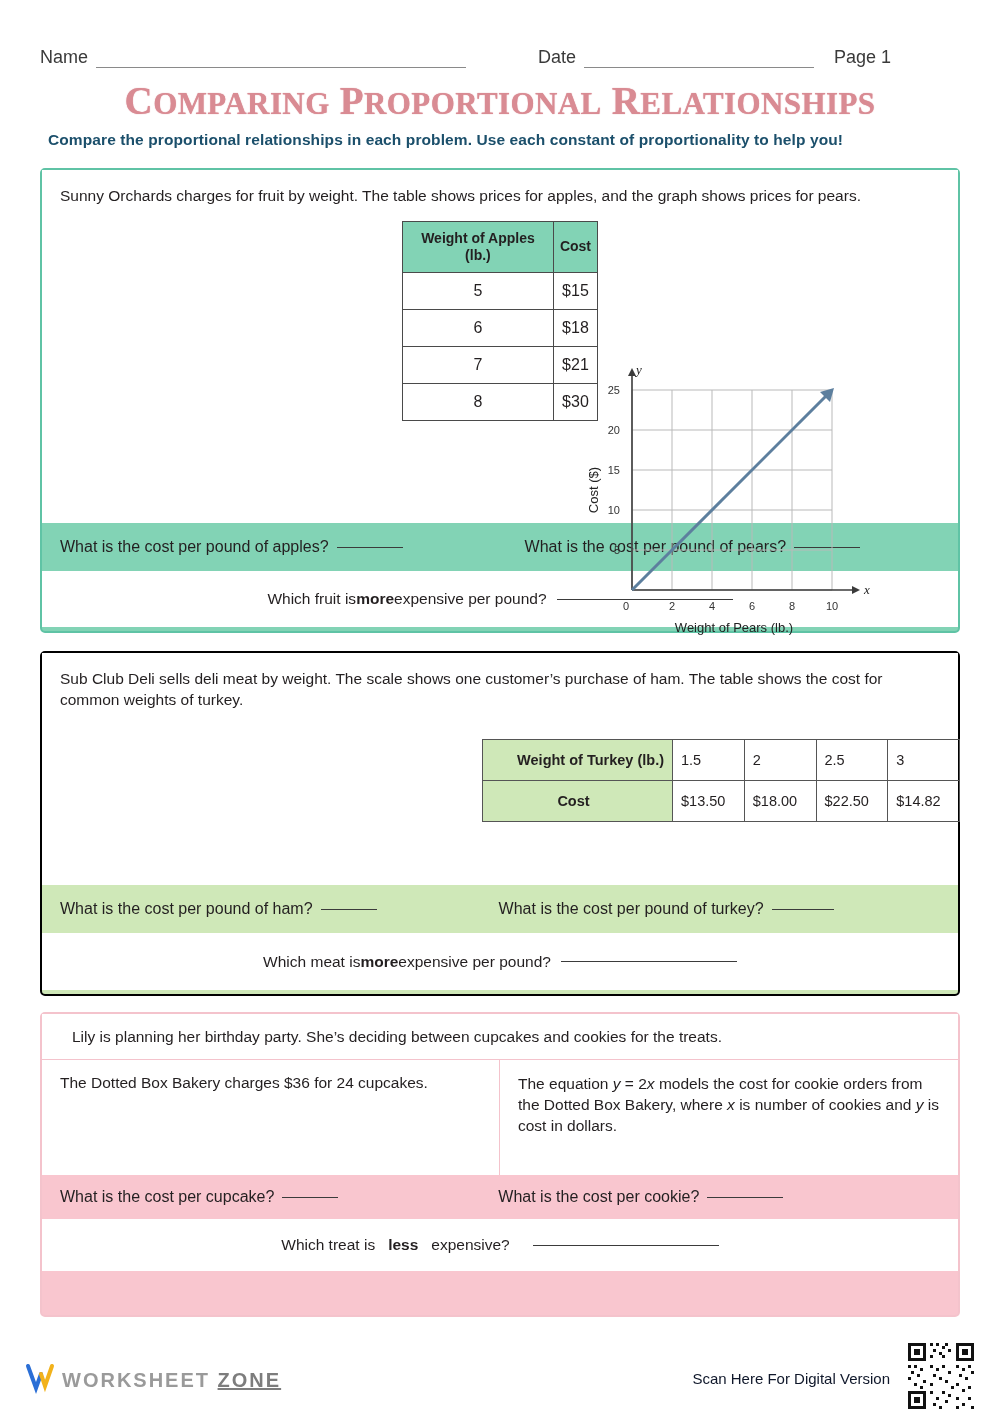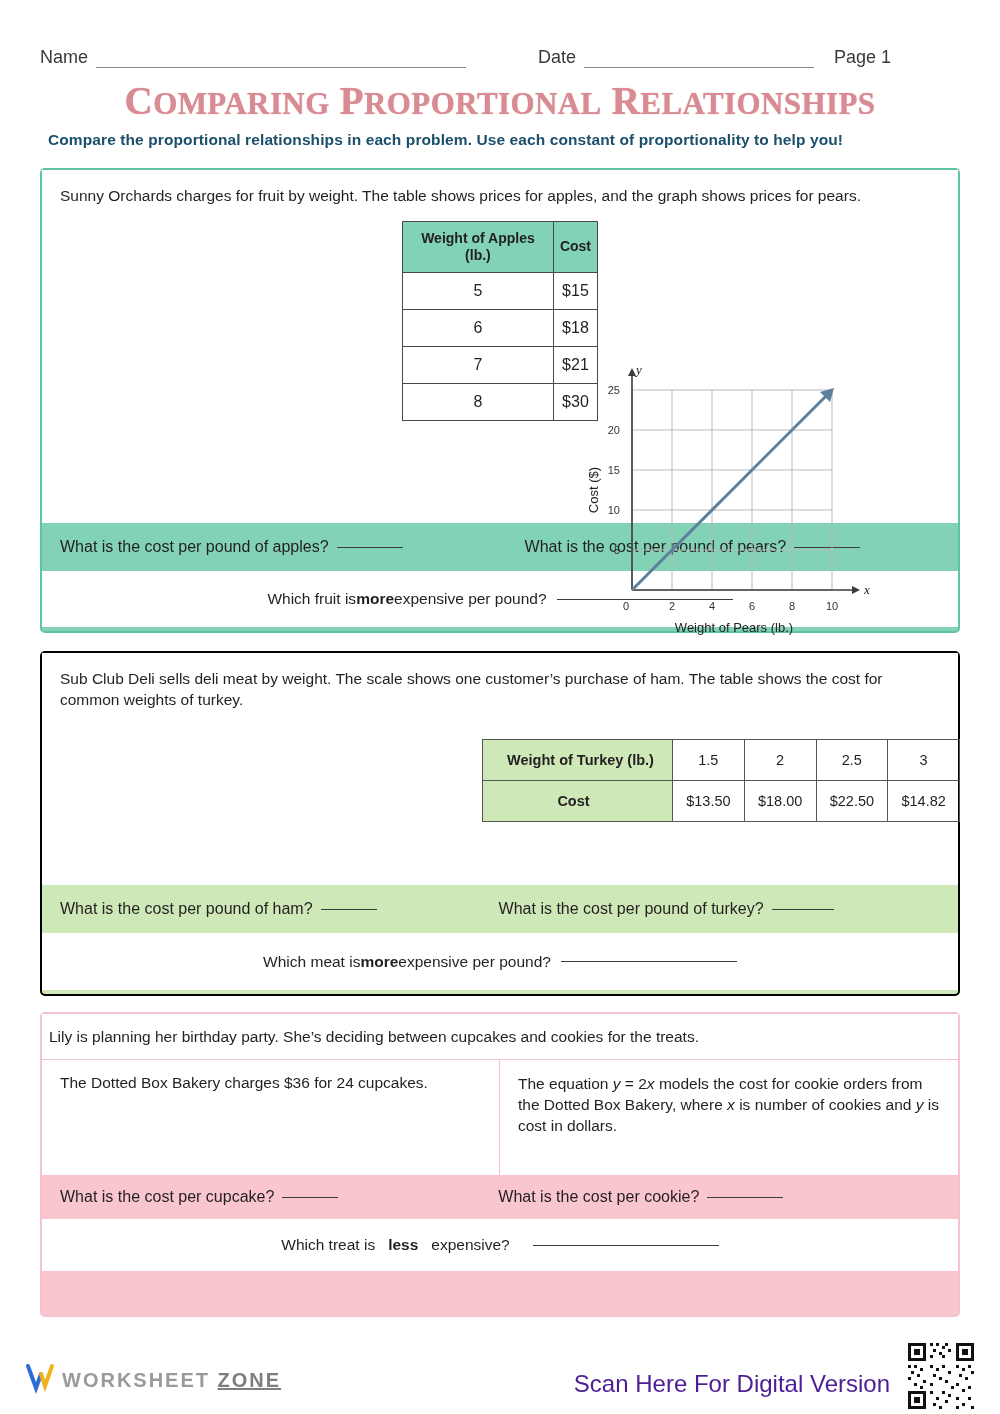--- a/index.html
+++ b/index.html
@@ -62,21 +62,21 @@
 
   
   #box2 { top: 651px; height: 345px; border: 2px solid #000000; background: #cfe8b8; }
   #box2 .pbody { height: 232px; padding: 16px 18px 0 18px; }
   #box2 .band { height: 48px; display: flex; align-items: center; }
   #box2 .lastrow { background: #fff; height: 57px; display: flex; align-items: center; justify-content: center; font-size: 15.5px; }
 
   
   #box3 { top: 1012px; height: 305px; border: 2px solid #f4c3cc; background: #f9c6cf; }
   #box3 .pbody { background: #fff; }
-  #box3 .r1 { height: 46px; display: flex; align-items: center; padding-left: 7px; font-size: 15.5px; border-bottom: 1px solid #f4c3cc; }
+  #box3 .r1 { height: 46px; display: flex; align-items: center; padding-left: 30px; font-size: 15.5px; border-bottom: 1px solid #f4c3cc; }
   #box3 .r2 { height: 115px; display: flex; border-bottom: none; }
   #box3 .c1 { width: 50%; padding: 14px 18px; font-size: 15.5px; display: flex; align-items: flex-start; border-right: 1px solid #f4c3cc; }
   #box3 .c2 { width: 50%; padding: 14px 18px; font-size: 15.5px; line-height: 1.35; }
   #box3 .band { height: 44px; display: flex; align-items: center; }
   #box3 .lastrow { background: #fff; height: 52px; display: flex; align-items: center; justify-content: center; font-size: 15.5px; gap: 13px; }
 
   
   .apple-table {
     border-collapse: collapse;
     margin: 14px auto 0 auto;
@@ -94,27 +94,27 @@
     line-height: 1.2;
     font-size: 14px;
   }
   .apple-table td { padding: 9px 6px; font-size: 16px; }
 
   
   .turkey-table { border-collapse: collapse; }
   .turkey-table td, .turkey-table th {
     border: 1.3px solid #555;
     font-size: 14.5px;
-    text-align: center;
+    text-align: left;
     padding: 12px 8px;
   }
   .turkey-table .hcell {
     background: #cfe8b8;
     font-weight: bold;
-    text-align: center;
+    text-align: right;
     padding-left: 14px;
     width: 190px;
   }
   .turkey-table .hcell.ctr { text-align: center; padding-left: 0; }
 
   
   .graphwrap { position: absolute; left: 520px; top: 190px; width: 330px; height: 300px; }
 
   
   .scalewrap { position: absolute; left: 140px; top: 80px; width: 190px; height: 160px; }
@@ -123,21 +123,21 @@
   .footer-wz { position: absolute; left: 24px; top: 1360px; display: flex; align-items: center; }
   .wz-logo-v {
     font-family: "Liberation Serif", serif;
     font-size: 34px; font-weight: bold; color: #2b6fd6;
     line-height: 1; position: relative; padding-right: 4px;
   }
   .wz-text { font-size: 20px; letter-spacing: 2px; color: #9a9a9a; font-weight: bold; }
   .wz-text .z { color: #7d7d7d; text-decoration: underline; }
   .scanhere {
     position: absolute; right: 110px; top: 1370px;
-    font-size: 24px; color: #4c1d95;
+    font-size: 15px; color: #0f172a;
   }
   .qr { position: absolute; right: 24px; top: 1341px; width: 70px; height: 70px; }
 </style>
 </head>
 <body>
 
 <div class="hdr">
   <span class="lbl">Name</span>
   <span class="rule name"></span>
   <span class="lbl date-lbl">Date</span>

